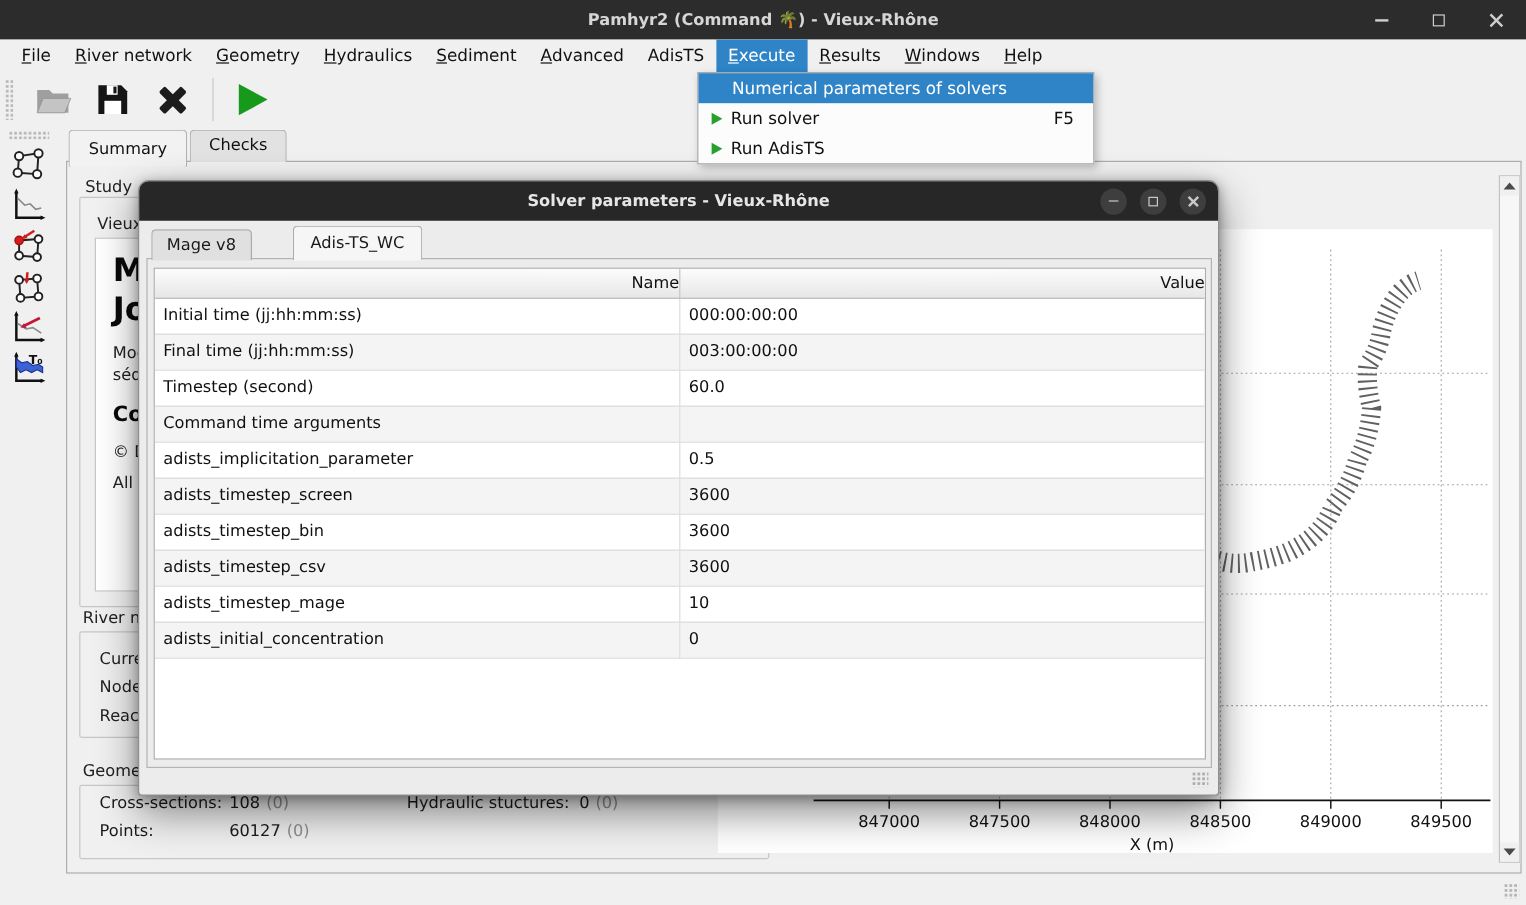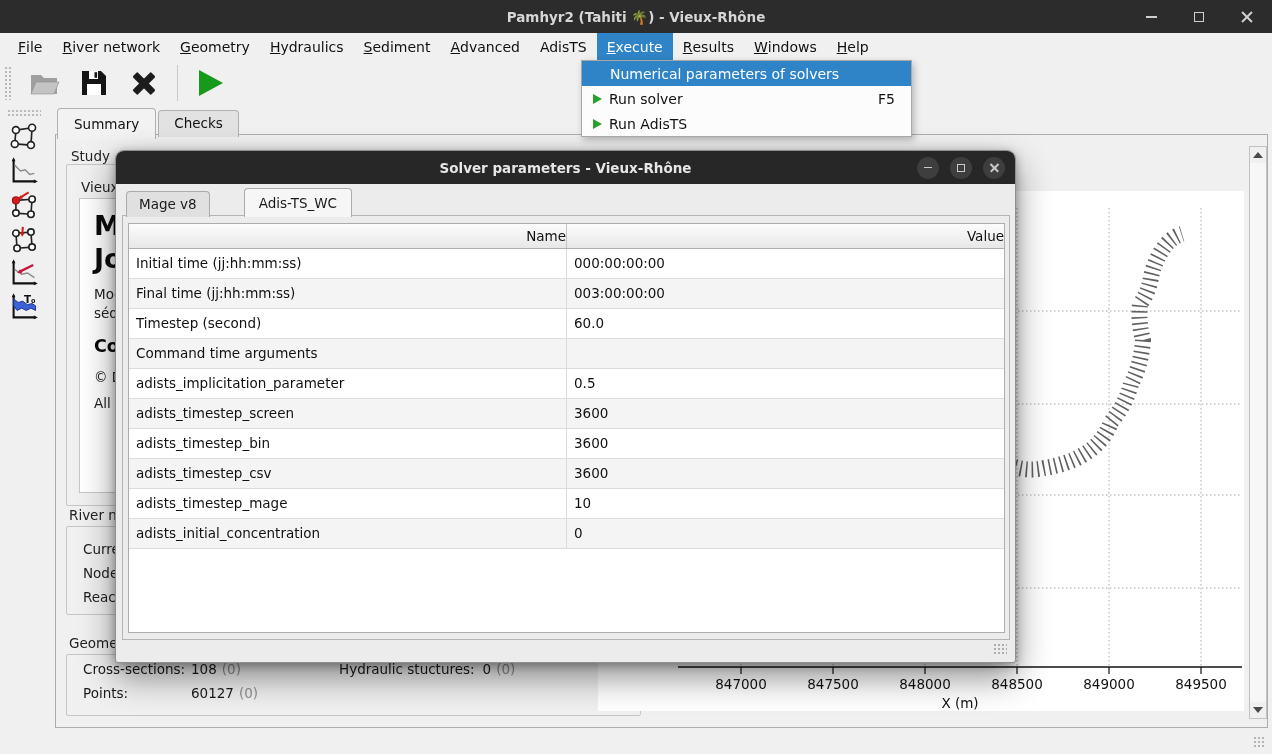--- a/index.html
+++ b/index.html
@@ -34,21 +34,21 @@
   .x-icon::before,.x-icon::after { content:""; position:absolute; left:0; top:10px; width:26px; height:7px; background:#1c1c1c; border-radius:1.5px; }
   .x-icon::before { transform:rotate(45deg); } .x-icon::after { transform:rotate(-45deg); }
   .play-icon { width:0; height:0; border-left:24px solid #17991c; border-top:13px solid transparent; border-bottom:13px solid transparent; }
   .tool-sep { width:1px; height:36px; background:#c9c9c9; }
 
   
   .vtoolbar { position:absolute; left:0; top:105px; width:48px; height:649px; display:flex; flex-direction:column; align-items:center; }
   .vtool-btn { width:36px; height:34px; margin-top:0; display:flex; align-items:center; justify-content:center; }
 
   
-  .tabbar { position:absolute; left:57px; top:108px; display:flex; align-items:center; z-index:2; }
+  .tabbar { position:absolute; left:57px; top:108px; display:flex; align-items:flex-start; z-index:2; }
   .tab { font-size:13.5px; padding:4px 15px 6px; background:#e2e2e2; border:1px solid #b1b1b1; border-bottom:none;
          border-radius:4px 4px 0 0; margin-right:2px; color:#111; }
   .tab.active { background:#f2f2f2; padding:7px 16px 7px; }
   .main-frame { position:absolute; left:55px; top:134px; width:1213px; height:594px; border:1px solid #adadad; background:#f0f0f0; }
 
   
   .gb-label { position:absolute; font-size:13.5px; color:#222; }
   .gb-box { position:absolute; border:1px solid #c6c6c6; border-radius:2px; }
   .desc-box { position:absolute; left:23px; top:63px; width:548px; height:295px; background:#fff; border:1px solid #c6c6c6; padding:10px 14px; overflow:hidden; }
   .desc-h1 { font-size:27px; font-weight:bold; line-height:33px; color:#0a0a0a; }
@@ -111,21 +111,21 @@
   table.params td { height:30px; padding-left:7px; color:#111; border-bottom:1px solid #dcdcdc; }
   table.params td:first-child { border-right:1px solid #dcdcdc; }
   table.params tr:nth-child(even) td { background:#f4f4f4; }
   .dlg-grip { position:absolute; right:8px; bottom:6px; width:14px; height:13px;
               background-image:radial-gradient(circle,#aeaeae 1.1px,transparent 1.3px); background-size:4px 4px; }
 </style>
 </head>
 <body>
 
 <div class="titlebar">
-  <span class="title">Pamhyr2 (Tahiti 🌴) - Vieux-Rhône</span>
+  <span class="title">Pamhyr2 (Command 🌴) - Vieux-Rhône</span>
   <div class="win-controls">
     <span class="wc">
         <span class="i-min"></span>
       </span>
     <span class="wc">
         <span class="i-max"></span>
       </span>
     <span class="wc">
         <span class="i-x"></span>
       </span>

